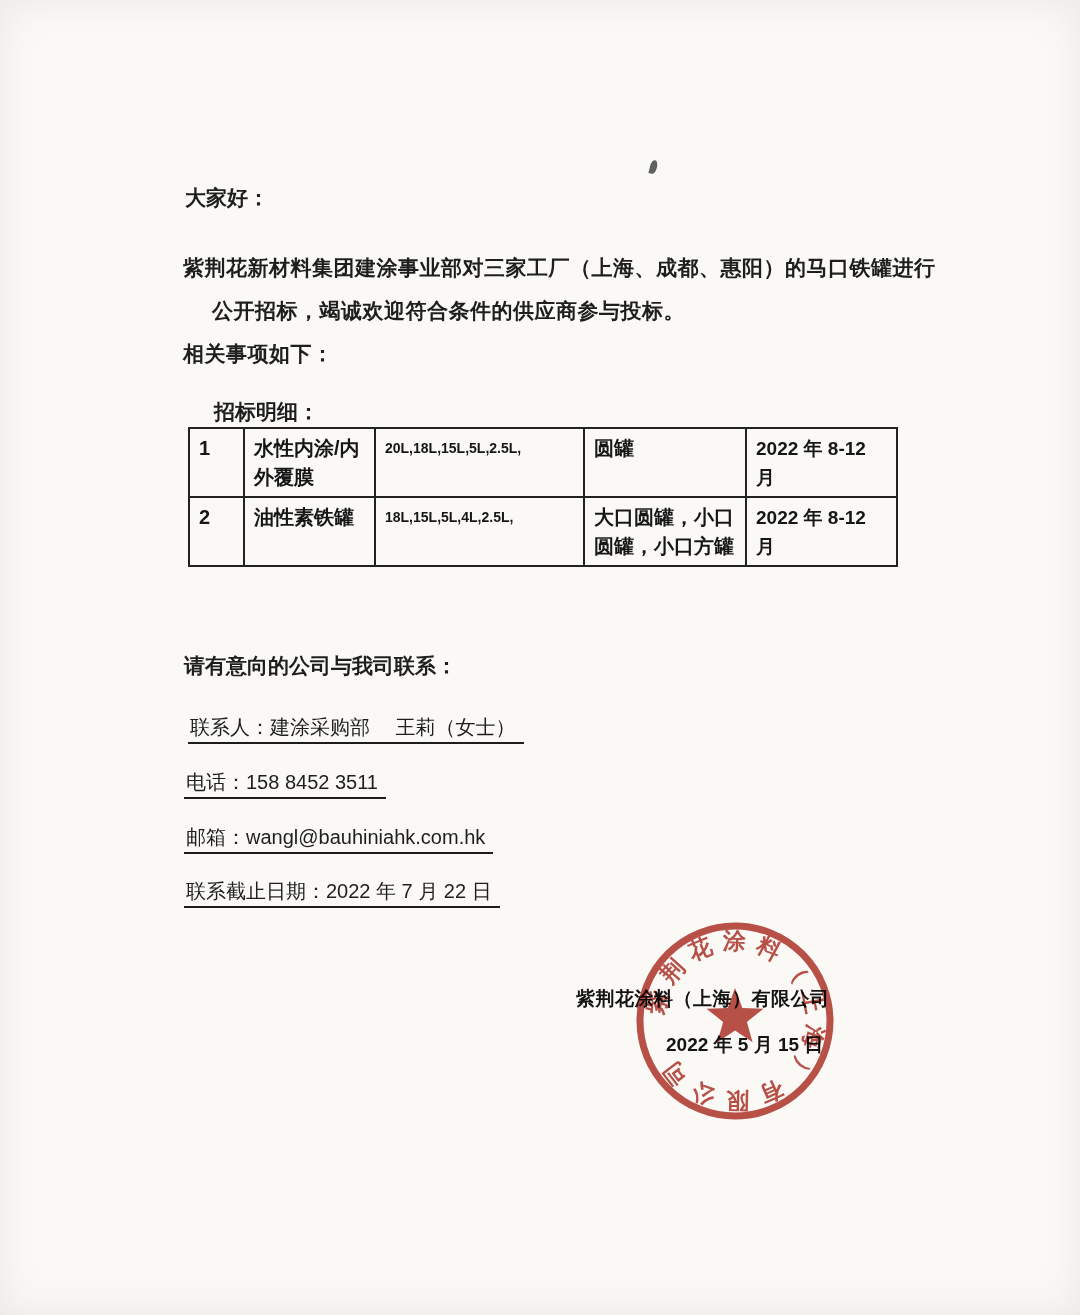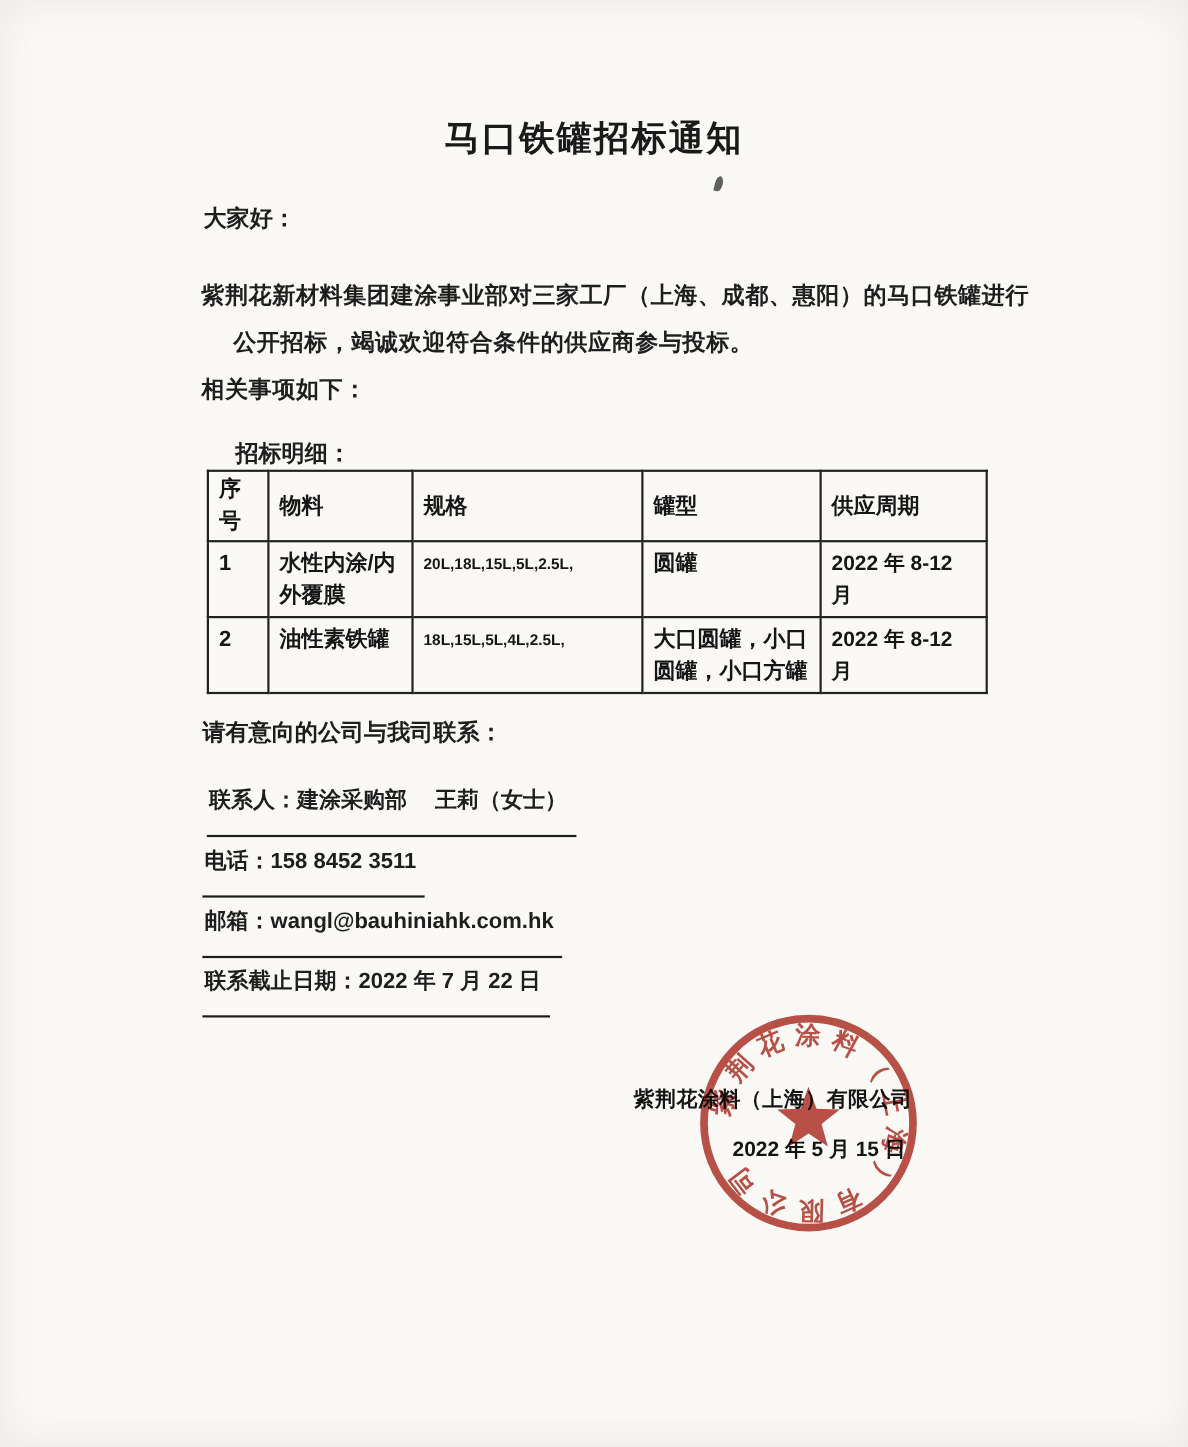--- a/index.html
+++ b/index.html
@@ -95,23 +95,23 @@
   tr.row2 td { height: 52px; }
 
   .contact-intro {
     top: 652px;
     left: 184px;
     font-size: 21px;
     font-weight: 600;
   }
   .u-line {
     font-size: 20px;
-    font-weight: 700;
+    font-weight: 400;
     border-bottom: 2px solid #1d1d1d;
-    padding: 0 8px 20px 2px;
+    padding: 0 8px 4px 2px;
     white-space: pre;
   }
   .c-person   { top: 714px; left: 188px; }
   .c-phone    { top: 769px; left: 184px; }
   .c-email    { top: 824px; left: 184px; text-align: right; }
   .c-deadline { top: 878px; left: 184px; }
 
   .sig-company {
     top: 986px;
     left: 576px;
@@ -141,48 +141,40 @@
     font-weight: 700;
     letter-spacing: 9px;
     font-family: "Liberation Sans", sans-serif;
   }
 </style>
 </head>
 <body>
 
 <div class="page">
 
-  <div class="abs doc-title">马口铁罐招标通知</div>
 
   <div class="abs speck"></div>
 
   <div class="abs greeting">大家好：</div>
 
   <div class="abs para-line p1">紫荆花新材料集团建涂事业部对三家工厂（上海、成都、惠阳）的马口铁罐进行</div>
   <div class="abs para-line p2">公开招标，竭诚欢迎符合条件的供应商参与投标。</div>
   <div class="abs para-line p3">相关事项如下：</div>
 
   <div class="abs table-caption">招标明细：</div>
 
   <table class="bid-table">
     <colgroup>
       <col style="width:55px">
       <col style="width:131px">
       <col style="width:209px">
       <col style="width:162px">
       <col style="width:151px">
     </colgroup>
     <tbody>
-        <tr>
-      <th>序号</th>
-      <th>物料</th>
-      <th>规格</th>
-      <th>罐型</th>
-      <th>供应周期</th>
-    </tr>
     <tr class="row1">
       <td class="num">1</td>
       <td>水性内涂/内外覆膜</td>
       <td class="spec">20L,18L,15L,5L,2.5L,</td>
       <td>圆罐</td>
       <td class="period">2022 年 8-12 月</td>
     </tr>
     <tr class="row2">
       <td class="num">2</td>
       <td>油性素铁罐</td>

